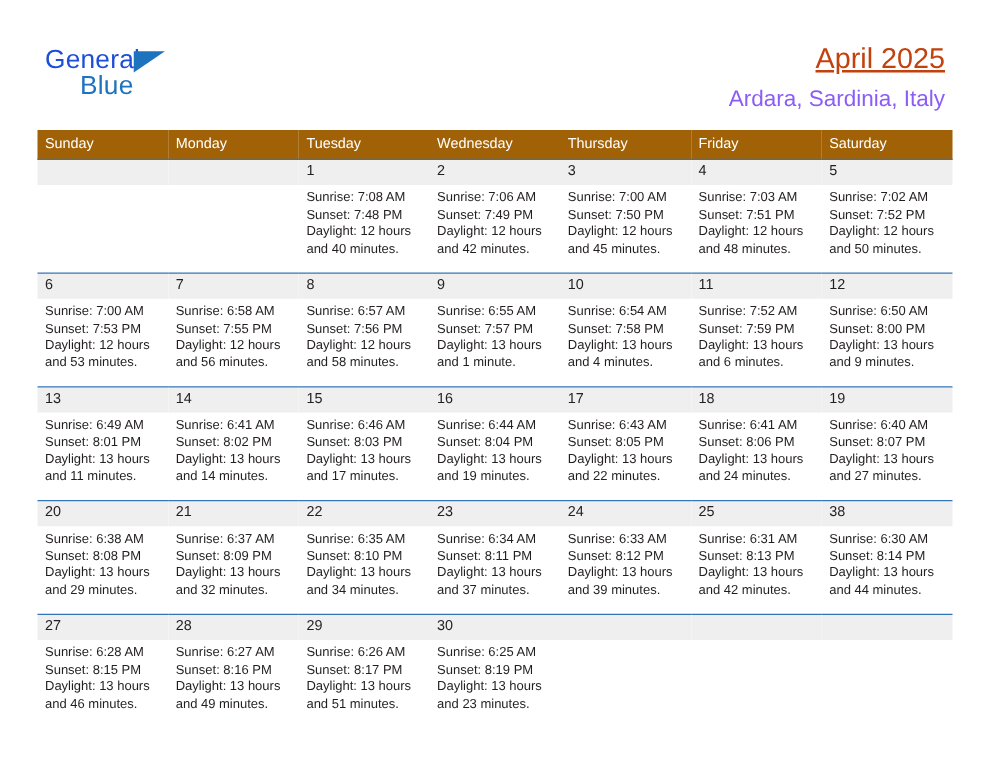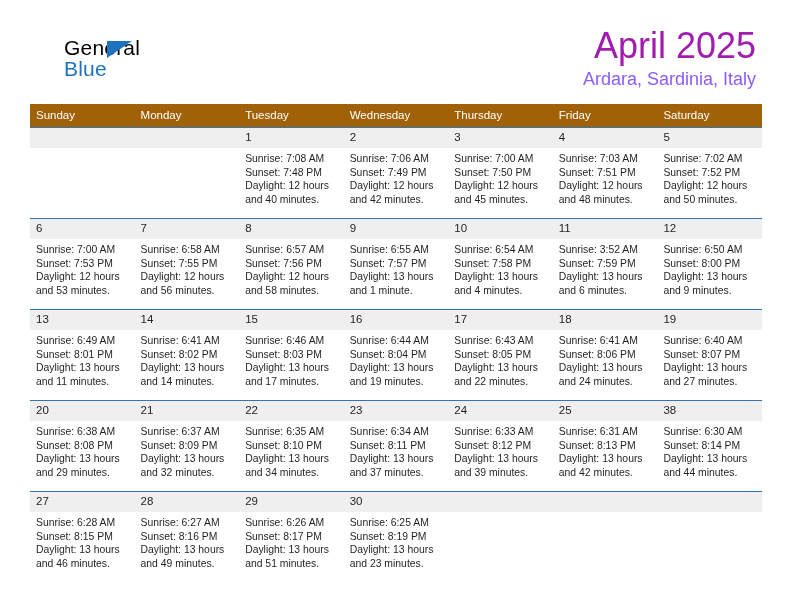--- a/index.html
+++ b/index.html
@@ -37,23 +37,22 @@
     top: 36px;
     width: 200px;
     height: 48px;
   }
   .logo-general {
     position: absolute;
     left: 0;
     top: 0;
     font-size: 21px;
     letter-spacing: .2px;
-    color: #000000;
+    color: #1d4ed8;
     font-family: "Liberation Sans", sans-serif;
-    margin-left: 28px;
   }
   .logo-tri {
     position: absolute;
     left: 71px;
     top: 5px;
     width: 0;
     height: 0;
     border-left: 25px solid #1e73be;
     border-bottom: 17px solid transparent;
   }
@@ -67,24 +66,25 @@
     font-family: "Liberation Sans", sans-serif;
   }
 
   .title-wrap {
     position: absolute;
     right: 36px;
     top: 30px;
     text-align: right;
   }
   .cal-title {
-    font-size: 36px;
-    color: #a21caf;
+    font-size: 23px;
+    color: #c2410c;
     line-height: 32px;
     white-space: nowrap;
+    text-decoration: underline;
   }
   .cal-sub {
     font-size: 18px;
     color: #8b5cf6;
     line-height: 20px;
     margin-top: 7px;
     white-space: nowrap;
   }
 
   
@@ -272,21 +272,21 @@
             <div class="info">
               <div>Sunrise: 6:54 AM</div>
               <div>Sunset: 7:58 PM</div>
               <div>Daylight: 13 hours</div>
               <div>and 4 minutes.</div>
             </div>
           </td>
           <td>
             <div class="daynum">11</div>
             <div class="info">
-              <div>Sunrise: 3:52 AM</div>
+              <div>Sunrise: 7:52 AM</div>
               <div>Sunset: 7:59 PM</div>
               <div>Daylight: 13 hours</div>
               <div>and 6 minutes.</div>
             </div>
           </td>
           <td>
             <div class="daynum">12</div>
             <div class="info">
               <div>Sunrise: 6:50 AM</div>
               <div>Sunset: 8:00 PM</div>

